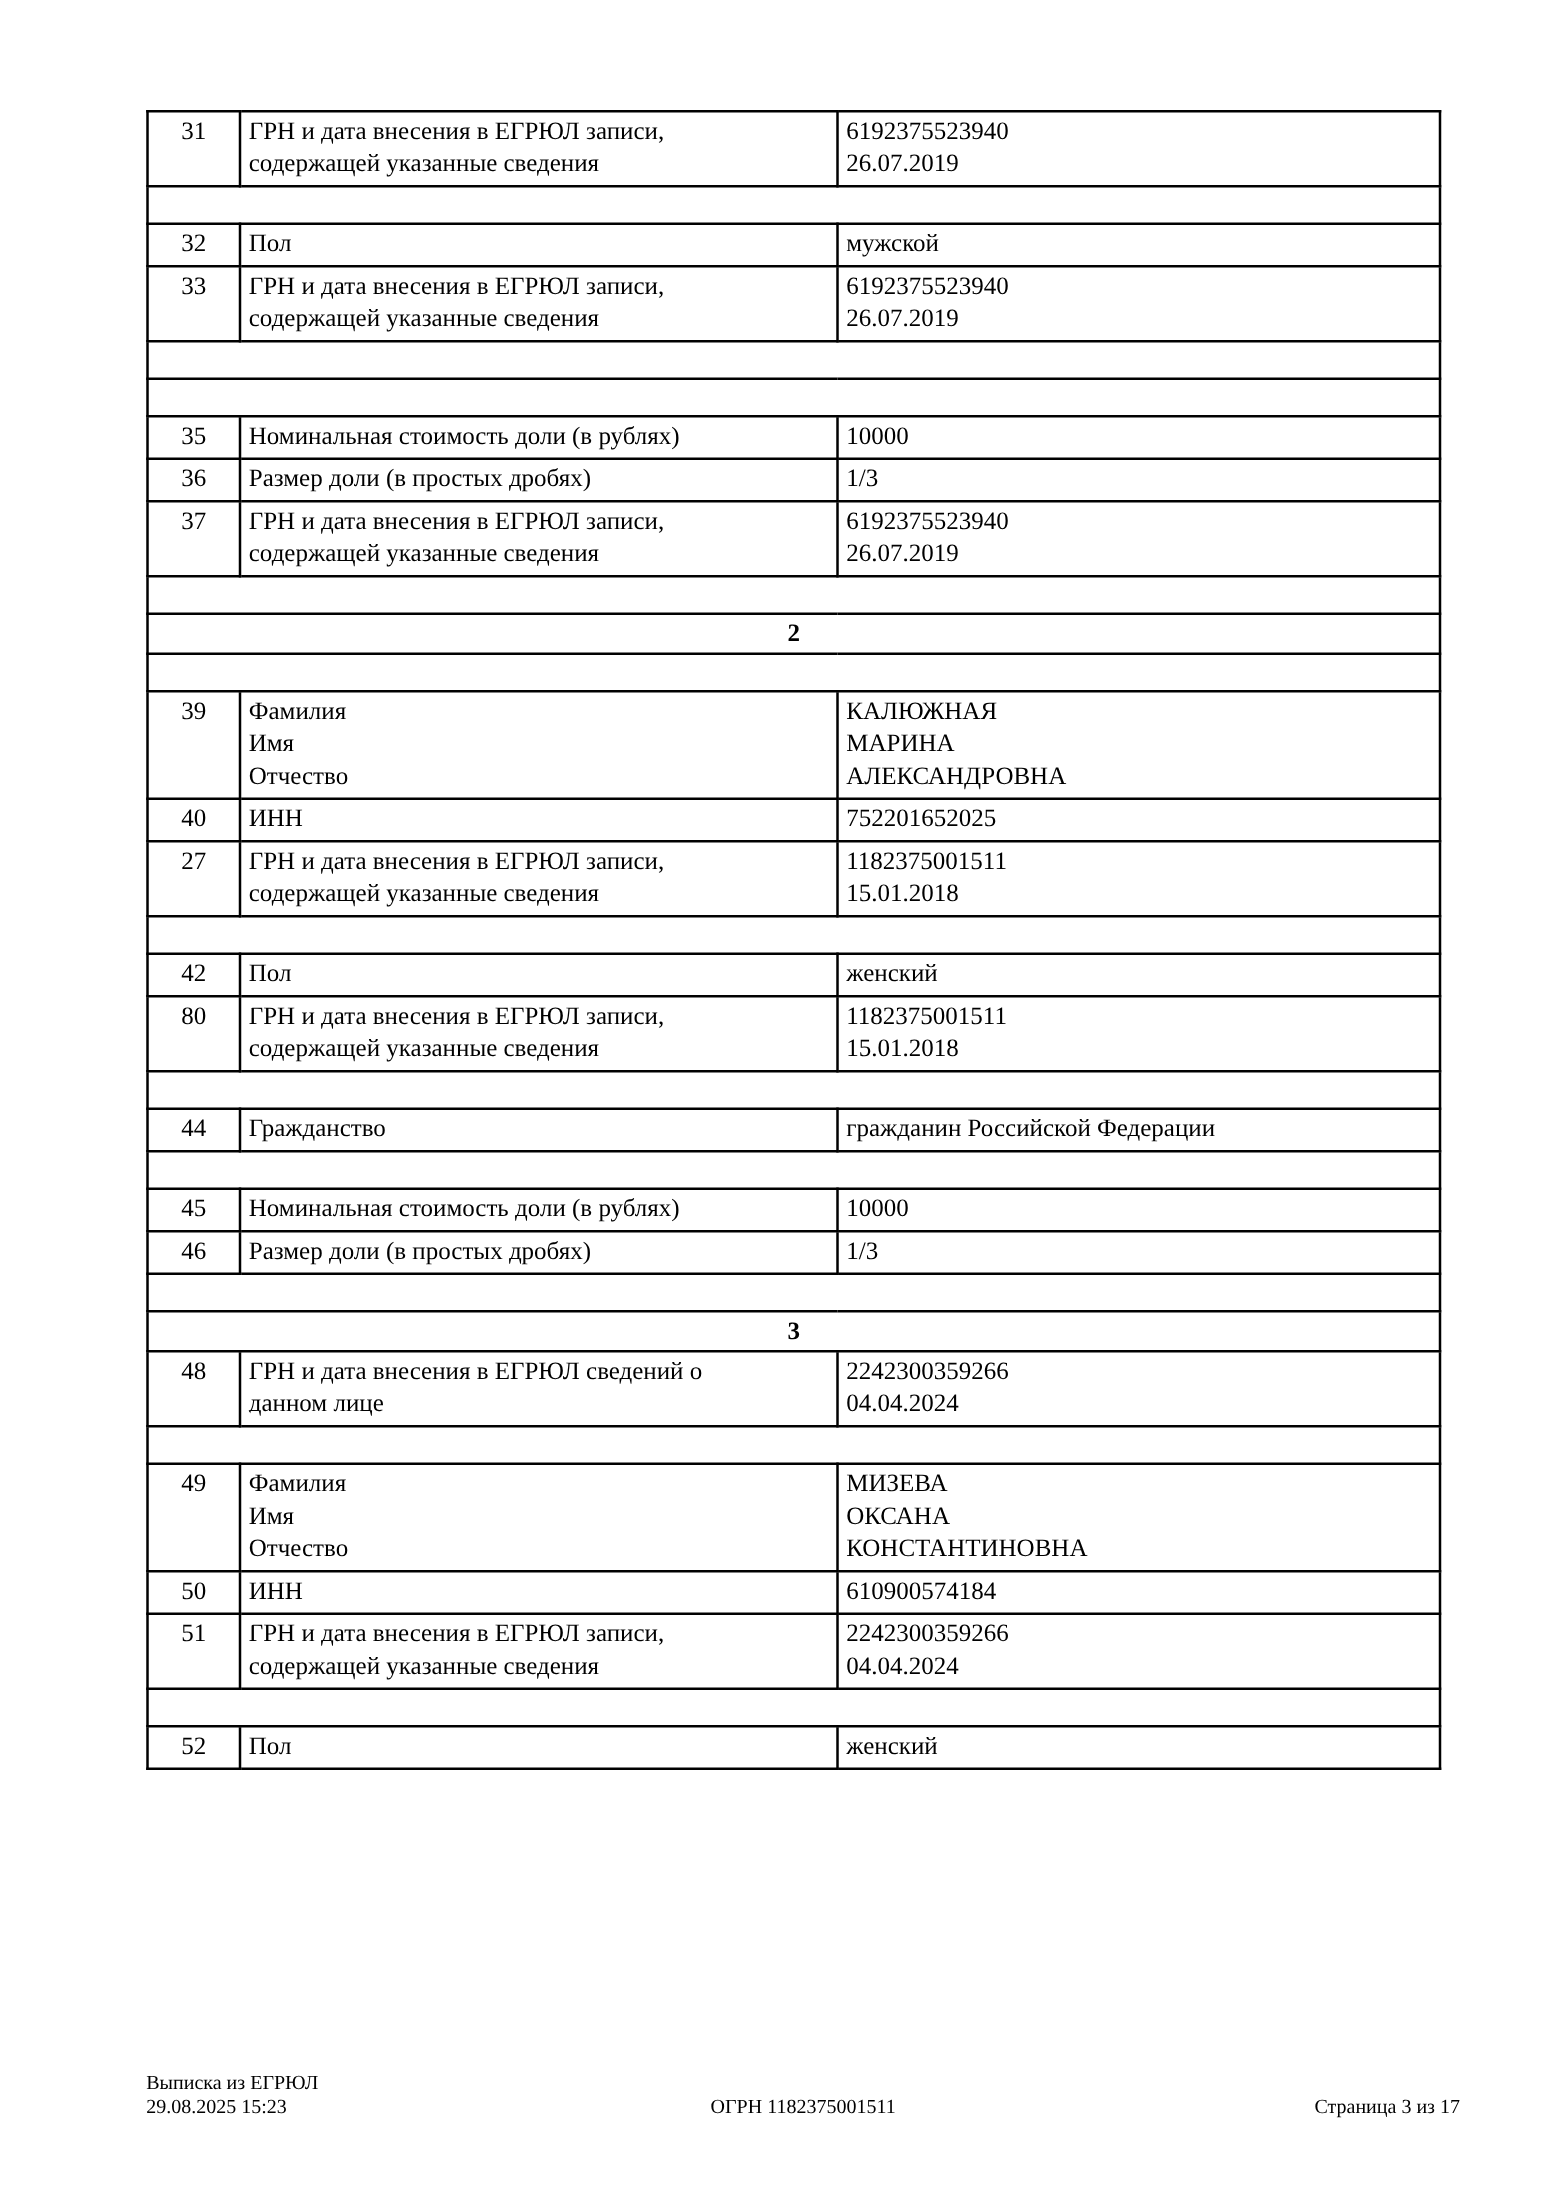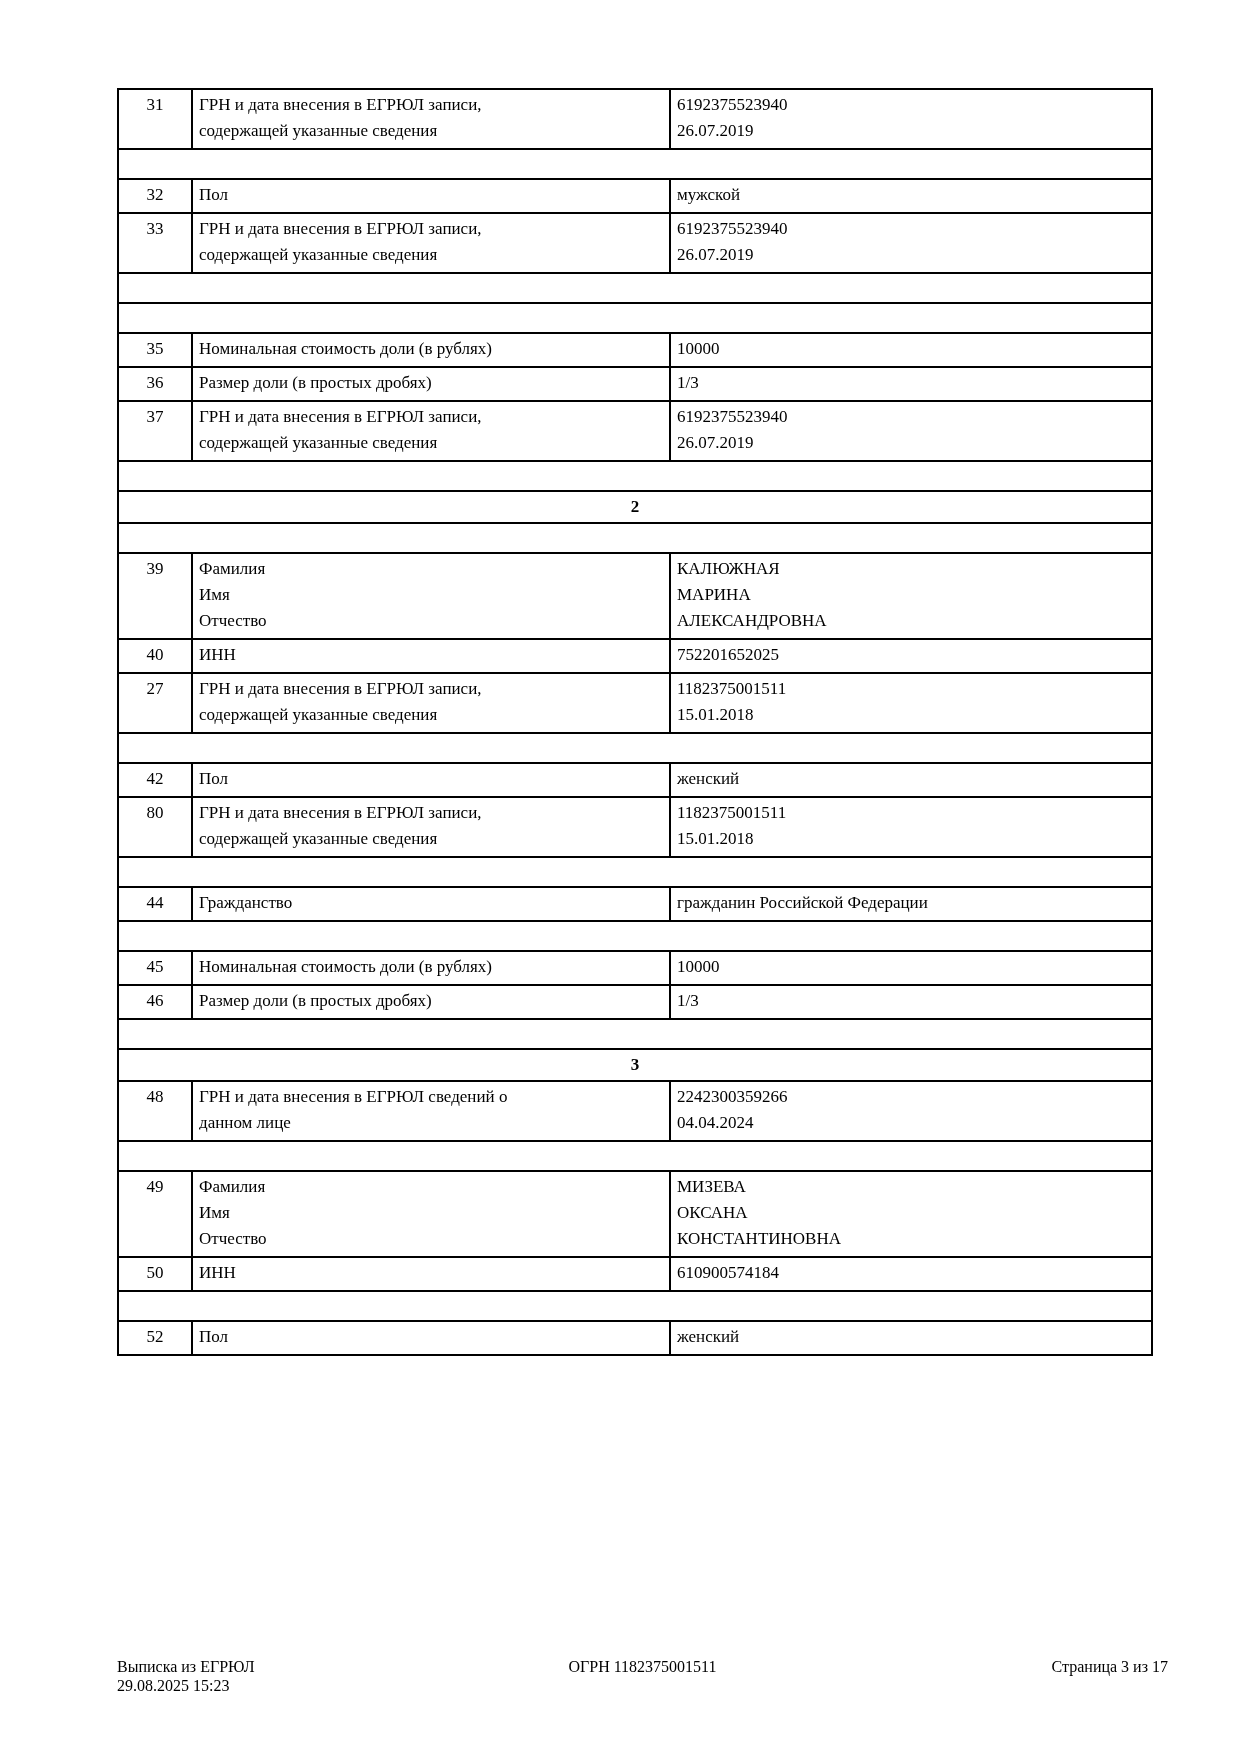--- a/index.html
+++ b/index.html
@@ -16,21 +16,21 @@
     font-family: "Liberation Serif", "DejaVu Serif", serif;
     color: #000000;
   }
   table.egrul {
     position: absolute;
     left: 117px;
     top: 88px;
     width: 1034px;
     border-collapse: collapse;
     table-layout: fixed;
-    font-size: 17px;
+    font-size: 20px;
     line-height: 26px;
   }
   table.egrul td {
     border: 2px solid #000000;
     vertical-align: top;
     padding: 2px 6px 4px 6px;
     white-space: pre-line;
     overflow: hidden;
   }
   td.num {
@@ -50,21 +50,21 @@
     height: 26px;
     padding-top: 2px;
     padding-bottom: 2px;
   }
   .footer {
     position: absolute;
     left: 117px;
     top: 1657px;
     width: 1051px;
     display: flex;
-    align-items: flex-start;
+    align-items: flex-end;
     font-size: 16px;
     line-height: 19px;
   }
   .footer > div { flex: 1; }
   .footer-left   { text-align: left; }
   .footer-center { text-align: center; }
   .footer-right  { text-align: right; }
 </style>
 </head>
 <body>
@@ -211,20 +211,27 @@
 Имя
 Отчество</td>
           <td class="value">МИЗЕВА
 ОКСАНА
 КОНСТАНТИНОВНА</td>
         </tr>
         <tr>
           <td class="num">50</td>
           <td class="label">ИНН</td>
           <td class="value">610900574184</td>
+        </tr>
+        <tr>
+          <td class="num">51</td>
+          <td class="label">ГРН и дата внесения в ЕГРЮЛ записи,
+содержащей указанные сведения</td>
+          <td class="value">2242300359266
+04.04.2024</td>
         </tr>
         <tr class="spacer">
           <td colspan="3"></td>
         </tr>
         <tr>
           <td class="num">52</td>
           <td class="label">Пол</td>
           <td class="value">женский</td>
         </tr>
       </tbody>

